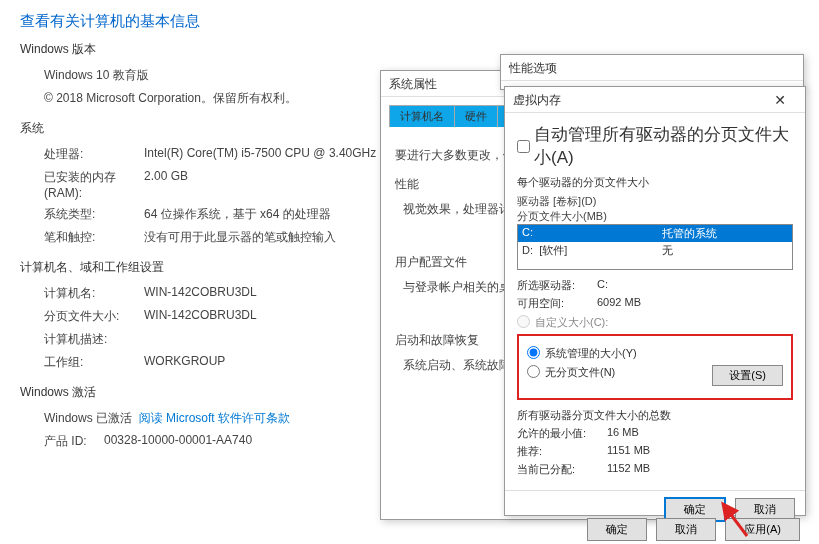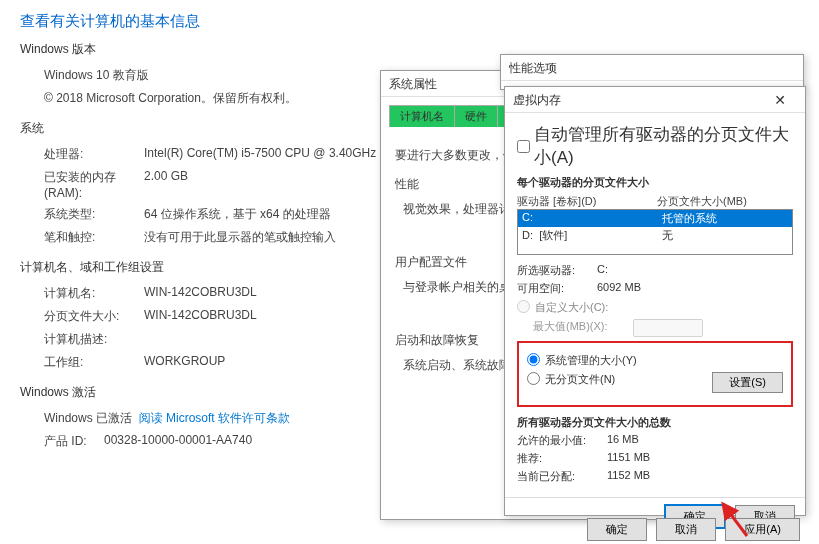--- a/index.html
+++ b/index.html
@@ -34,37 +34,37 @@
   font-size: 12px;
   background: #fff;
   display: flex; justify-content: space-between; align-items: center;
   border-bottom: 1px solid #e0e0e0;
 }
 .close-x { width: 34px; text-align: center; cursor: pointer; font-size: 14px; }
 
 
 #sysprops { left: 380px; top: 70px; width: 310px; height: 450px; }
 .tabs { display: flex; padding: 8px 8px 0 8px; gap: 0; }
-.tab { padding: 3px 10px; border: 1px solid #aaa; border-bottom: none; background: #22c55e; font-size: 11px; cursor: pointer; }
+.tab { padding: 3px 10px; border: 1px solid #aaa; border-bottom: none; background: #0ea5e9; font-size: 11px; cursor: pointer; }
 .tab + .tab { border-left: none; }
 .sysprops-body { padding: 12px 14px; color: #444; }
 .sysprops-body .line { margin: 8px 0; }
 .subhead { margin-top: 12px; }
 
 
 #perfopts { left: 500px; top: 54px; width: 304px; height: 36px; }
 
 
 #vmem { left: 504px; top: 86px; width: 302px; height: 430px; }
 .vmem-body { padding: 10px 12px; }
 .chk-row { display: flex; align-items: center; gap: 4px; margin-bottom: 6px; }
 .chk-row input { margin: 0; }
 .label-sm { font-size: 17px; color: #333; }
-.field-label { font-size: 11px; margin-bottom: 2px; font-weight: bold; }
-.drive-head { display: flex; font-size: 11px; color: #444; margin-top: 4px; }
+.field-label { font-size: 11px; margin-bottom: 2px; }
+.drive-head { display: flex; font-size: 11px; color: #444; margin-top: 4px; flex-direction: column; }
 .drive-head .col1 { width: 140px; }
 .drive-list {
   border: 1px solid #888; height: 46px; overflow: hidden;
   background: #fff; margin-bottom: 8px;
 }
 .drive-row { display: flex; font-size: 11px; padding: 1px 4px; }
 .drive-row .c1 { width: 140px; }
 .drive-row.selected { background: #0078d4; color: #fff; }
 .info-row { display: flex; font-size: 11px; margin: 3px 0; }
 .info-row .k { width: 80px; }
@@ -220,24 +220,20 @@
         <span>C:</span>
       </div>
     <div class="info-row">
         <span class="k">可用空间:</span>
         <span>6092 MB</span>
       </div>
 
     <div class="radio-row disabled">
       <input type="radio" name="sz" disabled="" style="">
       <span>自定义大小(C):</span>
-    </div>
-    <div class="info-row disabled" style="color:#999;margin-left:16px">
-      <span class="k" style="width:100px">最大值(MB)(X):</span>
-      <input class="num-input" disabled="" style="">
     </div>
 
     <div class="redbox">
       <div class="radio-row">
         <input type="radio" name="sz" checked="" style="">
         <span>系统管理的大小(Y)</span>
       </div>
       <div class="radio-row" style="clear:both">
         <input type="radio" name="sz" style="">
         <span>无分页文件(N)</span>

